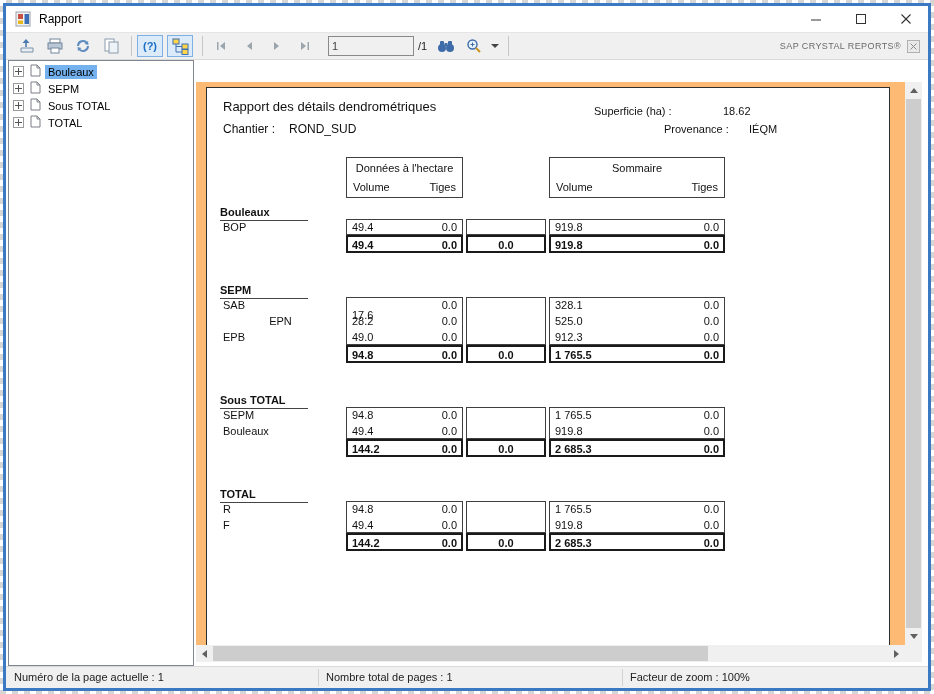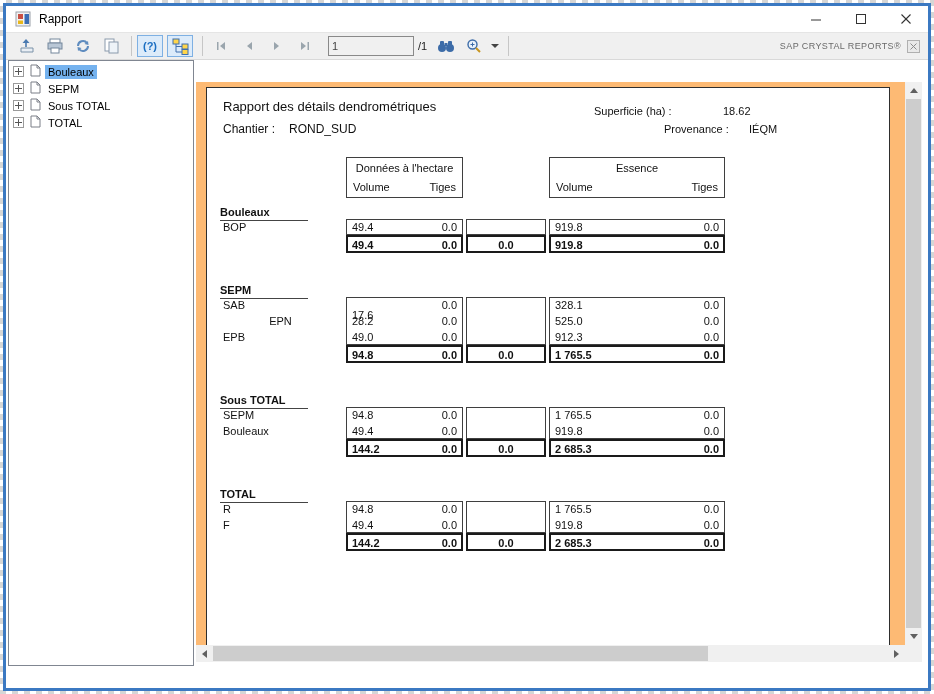--- a/index.html
+++ b/index.html
@@ -282,21 +282,21 @@
         <span class="fld" style="left:516px;top:17px;">18.62</span>
         <span class="fld" style="left:457px;top:35px;">Provenance :</span>
         <span class="fld" style="left:542px;top:35px;">IÉQM</span>
 
         <div class="hbox b1">
           <div class="hl1">Données à l'hectare</div>
           <span class="hvol">Volume</span>
           <span class="htig">Tiges</span>
         </div>
         <div class="hbox b3">
-          <div class="hl1">Essence</div>
+          <div class="hl1">Sommaire</div>
           <span class="hvol">Volume</span>
           <span class="htig">Tiges</span>
         </div>
 
       <div class="section" style="top: 114px;">
               <div class="group-label"><span class="glabel">Bouleaux</span></div>
               <div class="rows" style="top: 17px; height: 36px;">
                 <div class="dbox b1" style="height: 16px;"></div>
                 <div class="dbox b2" style="height: 16px;"></div>
                 <div class="dbox b3" style="height: 16px;"></div>
@@ -415,15 +415,22 @@
             <div class="tri-left"></div>
           </div>
       <div class="hthumb"></div>
       <div class="sc-btn" style="right:0;top:0;">
             <div class="tri-right"></div>
           </div>
     </div>
     <div class="corner"></div>
   </div>
 
+  <div class="statusbar">
+    <span class="sb-text" style="left:8px;">Numéro de la page actuelle : 1</span>
+    <div class="sb-div" style="left:312px;"></div>
+    <span class="sb-text" style="left:320px;">Nombre total de pages : 1</span>
+    <div class="sb-div" style="left:616px;"></div>
+    <span class="sb-text" style="left:624px;">Facteur de zoom : 100%</span>
+  </div>
 
 </div>
 </div>
 
 </body></html>

